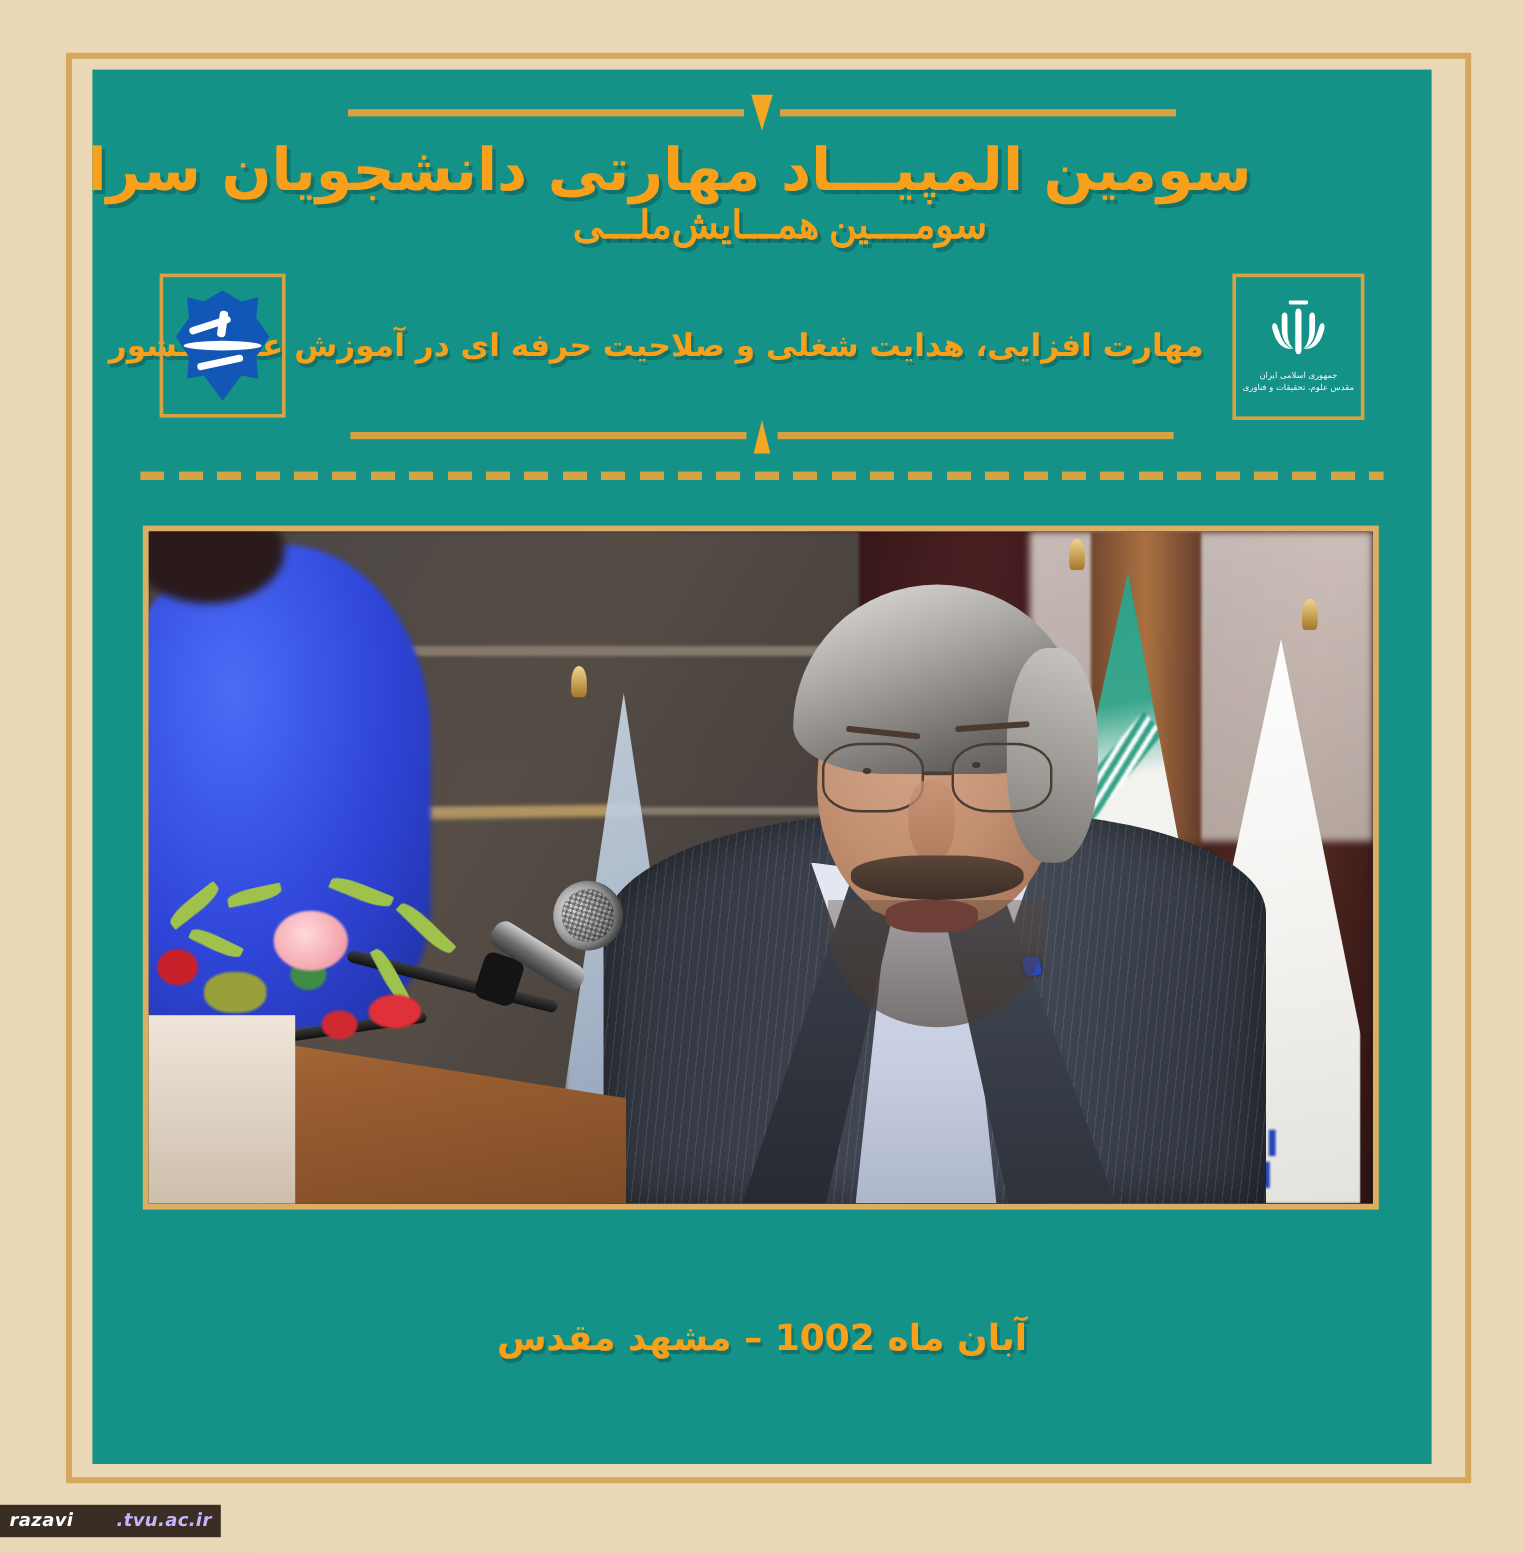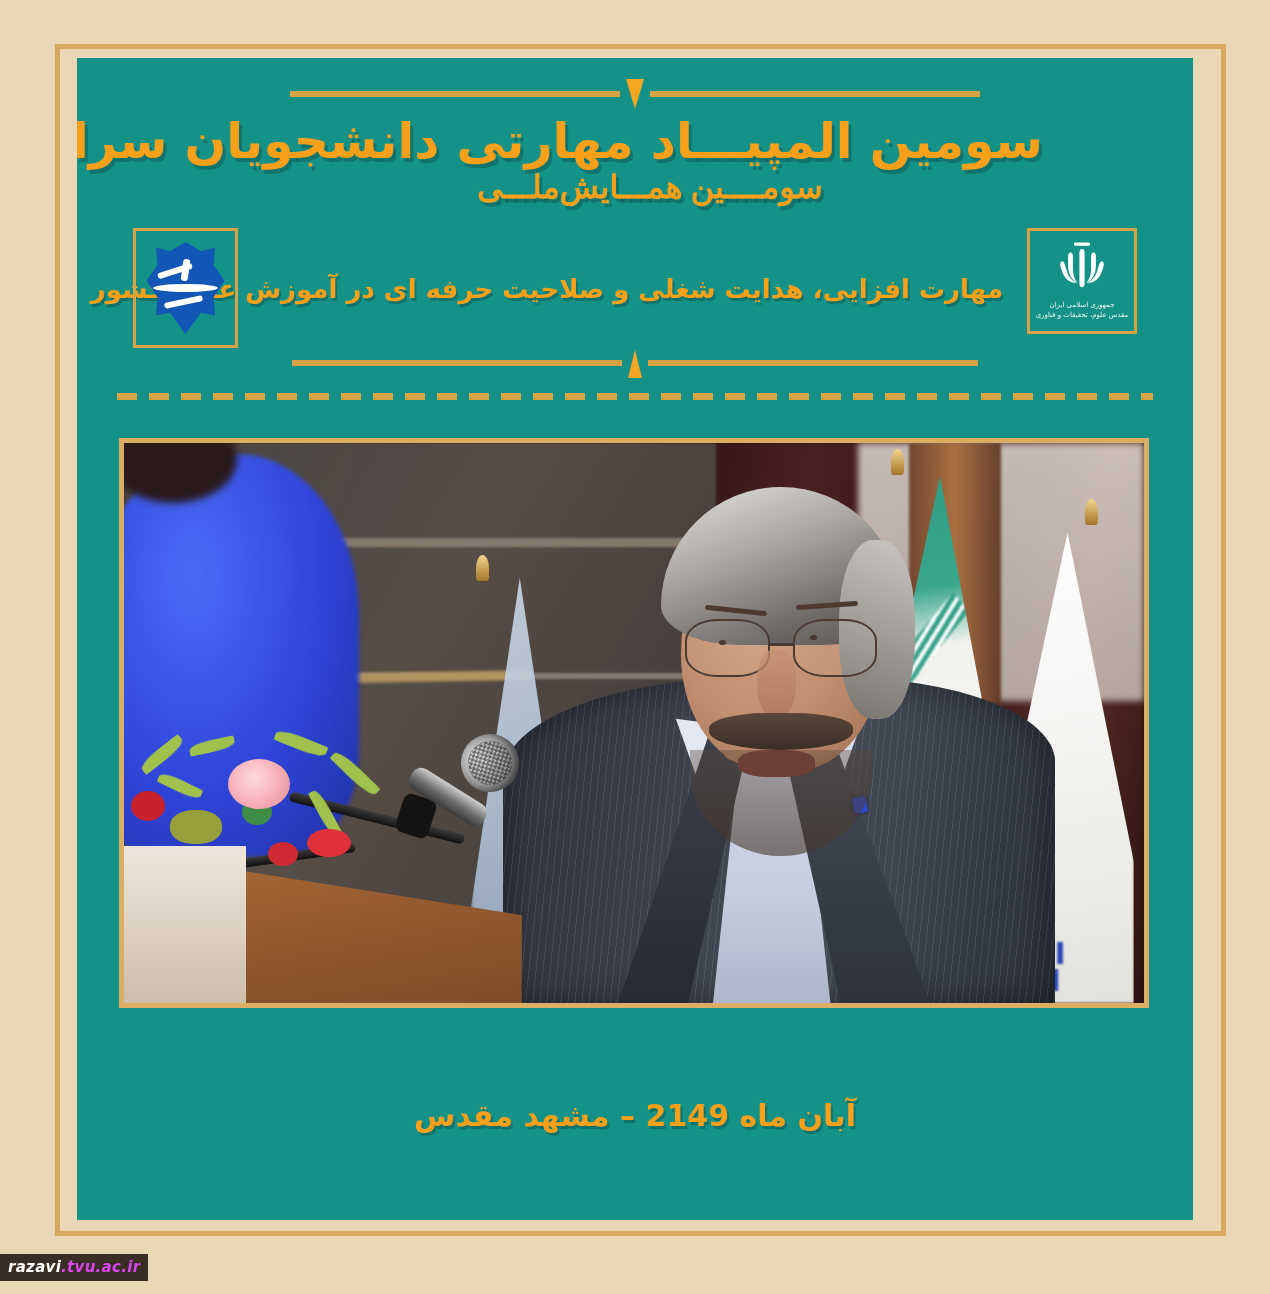--- a/index.html
+++ b/index.html
@@ -63,21 +63,21 @@
     text-shadow:2px 3px 0 rgba(10,60,58,.35);
     white-space:nowrap;
   }
 
   
   .logo-box{
     position:absolute; border:3px solid #d6a243;
     display:flex; align-items:center; justify-content:center;
   }
   .logo-left{ left:56px; top:170px; width:105px; height:120px; }
-  .logo-right{ right:56px; top:170px; width:110px; height:106px; }
+  .logo-right{ right:56px; top:170px; width:110px; height:122px; }
 
   .mark-badge{
     width:78px; height:92px; background:#1257b5; position:relative;
     clip-path:polygon(50% 0%,70% 10%,88% 6%,86% 25%,100% 42%,86% 60%,88% 80%,
                       70% 77%,50% 100%,30% 77%,12% 80%,14% 60%,0% 42%,14% 25%,12% 6%,30% 10%);
     display:flex; align-items:center; justify-content:center;
   }
   .mark-badge .swash{
     position:absolute; left:8%; top:46%; width:84%; height:8px;
     background:#ffffff; border-radius:50%;
@@ -272,21 +272,21 @@
   .date{ color:#f9a01b; font-weight:bold; font-size:30px;
          text-shadow:2px 3px 0 rgba(10,60,58,.35); white-space:nowrap; }
 
   
   .watermark{
     position:absolute; left:0; bottom:13px; padding:4px 8px 5px 8px;
     background:#3a2d23; font-style:italic; font-weight:bold; font-size:15px;
     letter-spacing:.3px;
   }
   .watermark .a{ color:#ffffff; }
-  .watermark .b{ color:#d946ef; }
+  .watermark .b{ color:#c4b5fd;padding-left:36px; }
 </style>
 </head>
 <body>
 
 <div id="poster">
 
   <div class="gold-frame"></div>
 
   <div class="teal-panel">
 
@@ -422,21 +422,21 @@
           <span class="fl grn2"></span>
           <span class="fl rose"></span>
           <span class="fl red2"></span>
           <span class="fl red3"></span>
         </div>
 
       </div>
     </div>
 
     <div class="footer">
-      <div class="date">آبان ماه 2149 – مشهد مقدس</div>
+      <div class="date">آبان ماه 1002 – مشهد مقدس</div>
     </div>
 
   </div>
 
   <div class="watermark">
     <span class="a">razavi</span><span class="b">.tvu.ac.ir</span>
   </div>
 
 </div>
 

